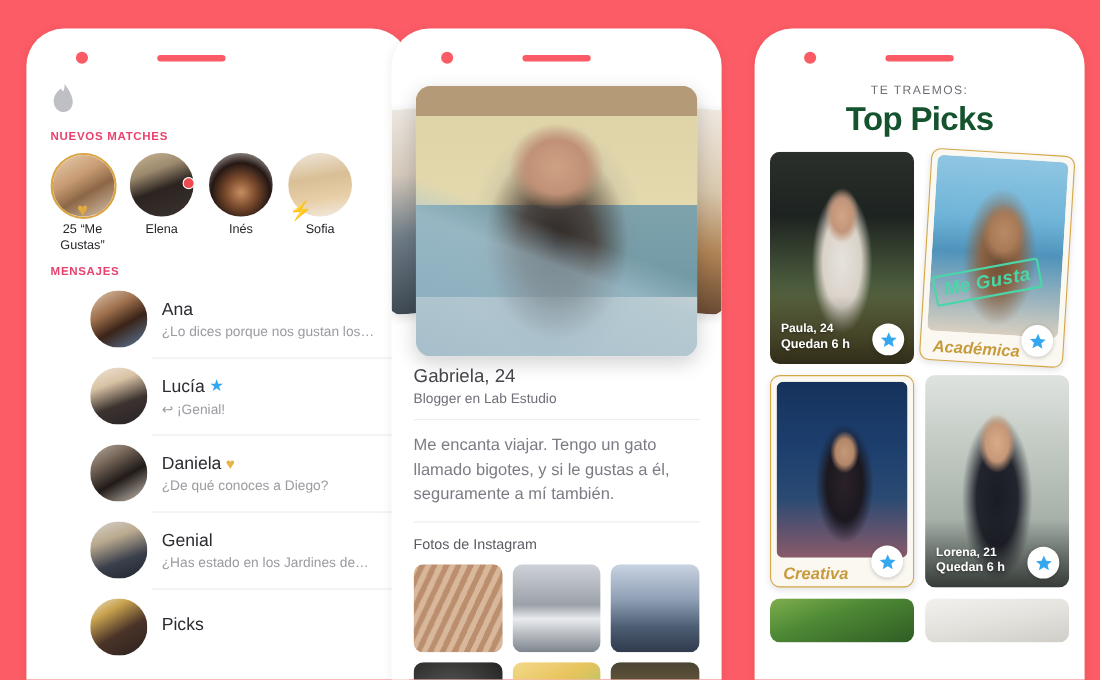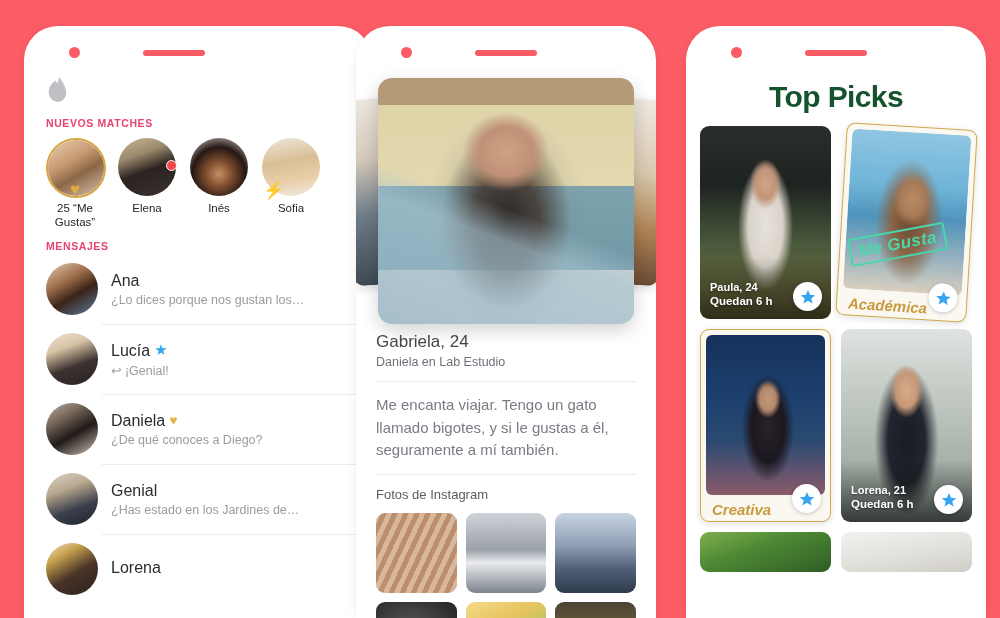--- a/index.html
+++ b/index.html
@@ -110,21 +110,21 @@
     color: #e0aa3e;
   }
   .badge-bolt {
     position: absolute;
     left: 1px; bottom: -3px;
     font-size: 17px;
     line-height: 1;
     color: #8a2be2;
   }
 
-  .msg-list { margin-top: 2px; }
+  .msg-list { margin-top: 2px; padding-left: 36px; }
   .msg-row {
     display: flex;
     align-items: center;
     padding: 9px 18px 9px 22px;
     gap: 13px;
     position: relative;
   }
   .msg-row + .msg-row::before {
     content: "";
     position: absolute;
@@ -434,21 +434,21 @@
             </div>
           <div class="msg-prev">¿Has estado en los Jardines de…</div>
         </div>
       </div>
       <div class="msg-row">
         <div class="msg-ava">
             <div class="ph" style="background:linear-gradient(150deg,#efe4cf 0%,#c8a24e 26%,#4a3328 58%,#2a211e 100%)"></div>
           </div>
         <div class="msg-body">
           <div class="msg-name">
-              <span>Lorena</span>
+              <span>Picks</span>
             </div>
           <div class="msg-prev"></div>
         </div>
       </div>
     </div>
   </div>
 </div>
 
 <div class="phone" id="phone-2">
   <div class="notch-row">
@@ -468,21 +468,21 @@
         <div class="ph" style="background:
              linear-gradient(180deg,#b49a76 0%,#b49a76 11%,#dfd3a8 11%,#e4d9ae 44%,#7ea3ad 44%,#6f98a4 78%,#cfd4d2 78%,#cfd4d2 100%)"></div>
         <div class="ph" style="background:radial-gradient(ellipse 44% 62% at 50% 58%,rgba(38,28,24,0.92) 0%,rgba(60,44,36,0.78) 30%,rgba(120,132,138,0.12) 58%,rgba(0,0,0,0) 72%)"></div>
         <div class="ph" style="background:radial-gradient(ellipse 17% 16% at 50% 30%,#cfa184 0%,#c09176 62%,rgba(0,0,0,0) 100%)"></div>
         <div class="ph" style="background:linear-gradient(200deg,rgba(0,0,0,0) 52%,rgba(168,196,210,0.62) 62%,rgba(150,182,200,0.7) 100%)"></div>
       </div>
     </div>
 
     <div class="profile-info">
       <div class="profile-name">Gabriela, 24</div>
-      <div class="profile-job">Daniela en Lab Estudio</div>
+      <div class="profile-job">Blogger en Lab Estudio</div>
     </div>
     <div class="divider"></div>
     <div class="profile-bio">Me encanta viajar. Tengo un gato llamado bigotes, y si le gustas a él, seguramente a mí también.</div>
     <div class="divider"></div>
     <div class="ig-title">Fotos de Instagram</div>
 
     <div class="ig-grid">
       <div class="ig-cell">
           <div style="background:repeating-linear-gradient(115deg,#d9b79a 0 5px,#bb8f6e 5px 10px),linear-gradient(180deg,rgba(0,0,0,0) 60%,#cfc7d6 100%)"></div>
         </div>
@@ -505,20 +505,21 @@
   </div>
 </div>
 
 <div class="phone" id="phone-3">
   <div class="notch-row">
     <div class="cam-dot"></div>
     <div class="speaker-bar"></div>
   </div>
   <div class="screen">
     <div class="tp-head">
+      <div class="tp-kicker">TE TRAEMOS:</div>
       <div class="tp-title">Top Picks</div>
     </div>
 
     <div class="tp-grid">
 
       <div class="tp-card">
         <div class="tp-photo">
           <div class="ph" style="background:linear-gradient(180deg,#2b2f2c 0%,#1d2320 30%,#4a5a3c 62%,#7d7340 100%)"></div>
           <div class="ph" style="background:radial-gradient(ellipse 30% 48% at 50% 52%,#e6e2dd 0%,#d9d2c8 44%,rgba(0,0,0,0) 70%)"></div>
           <div class="ph" style="background:radial-gradient(ellipse 12% 13% at 50% 30%,#d3a586 0%,#c2957a 60%,rgba(0,0,0,0) 100%)"></div>

